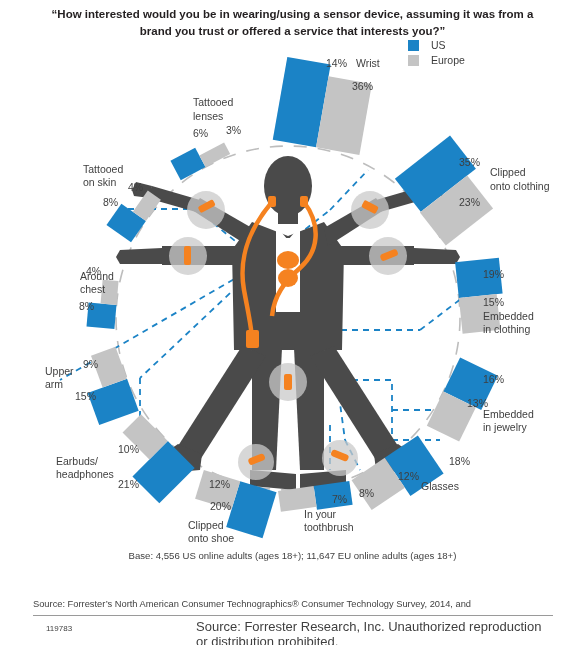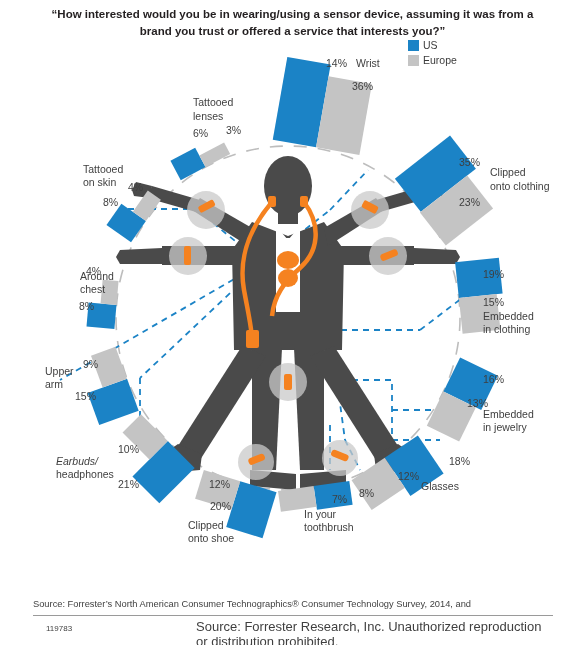--- a/index.html
+++ b/index.html
@@ -10,21 +10,21 @@
     color:#3c3c3c;
     overflow:hidden;
     position:relative;
   }
   .title{
     position:absolute;left:50px;top:6px;width:485px;
     text-align:center;font-size:11.5px;font-weight:bold;line-height:1.45;
     color:#231f20;
   }
   .legend{position:absolute;left:408px;top:38px;font-size:10.5px;line-height:1.35;}
-  .legend .row{display:flex;align-items:center;gap:4px;margin-bottom:1px;}
+  .legend .row{display:flex;align-items:center;gap:12px;margin-bottom:1px;}
   .legend .sw{width:11px;height:11px;display:block;}
   .sw-us{background:#1b83c6;}
   .sw-eu{background:#c4c4c4;}
 
   .stage{position:absolute;left:0;top:0;width:585px;height:560px;}
   .stage svg{position:absolute;left:0;top:0;}
 
   .lbl{position:absolute;font-size:10.5px;color:#3f3f3f;line-height:1.25;white-space:nowrap;}
   .lbl.r{text-align:right;}
   .val{position:absolute;font-size:10.5px;color:#3f3f3f;white-space:nowrap;}
@@ -238,21 +238,21 @@
   <div class="val" style="left:332px;top:493px;">7%</div>
   <div class="lbl" style="left:304px;top:508px;">In your</div>
   <div class="lbl" style="left:304px;top:521px;">toothbrush</div>
 
   <div class="val" style="left:210px;top:500px;">20%</div>
   <div class="val" style="left:209px;top:478px;">12%</div>
   <div class="lbl" style="left:188px;top:519px;">Clipped</div>
   <div class="lbl" style="left:188px;top:532px;">onto shoe</div>
 
   <div class="val" style="left:118px;top:443px;">10%</div>
-  <div class="lbl r" style="left:56px;top:455px;font-style:italic;">Earbuds/</div>
+  <div class="lbl r" style="left:56px;top:455px;">Earbuds/</div>
   <div class="lbl r" style="left:56px;top:468px;">headphones</div>
   <div class="val" style="left:118px;top:478px;">21%</div>
 
   <div class="val" style="left:83px;top:358px;">9%</div>
   <div class="lbl r" style="left:45px;top:365px;">Upper</div>
   <div class="lbl r" style="left:45px;top:378px;">arm</div>
   <div class="val" style="left:75px;top:390px;">15%</div>
 
   <div class="val" style="left:86px;top:265px;">4%</div>
   <div class="lbl r" style="left:80px;top:270px;">Around</div>
@@ -264,20 +264,21 @@
   <div class="val" style="left:128px;top:181px;">4%</div>
   <div class="val" style="left:103px;top:196px;">8%</div>
 
   <div class="lbl" style="left:193px;top:96px;">Tattooed</div>
   <div class="lbl" style="left:193px;top:110px;">lenses</div>
   <div class="val" style="left:193px;top:127px;">6%</div>
   <div class="val" style="left:226px;top:124px;">3%</div>
 </div>
 
 <div class="basenote">
+  <div>Base: 4,556 US online adults (ages 18+); 11,647 EU online adults (ages 18+)</div>
 </div>
 
 <div class="sourcewrap">
   <div class="source">Source: Forrester’s North American Consumer Technographics® Consumer Technology Survey, 2014, and</div>
   <div class="rule"></div>
   <div class="footer">
     <div class="fid">119783</div>
     <div class="fnote">Source: Forrester Research, Inc. Unauthorized reproduction or distribution prohibited.</div>
   </div>
 </div>

